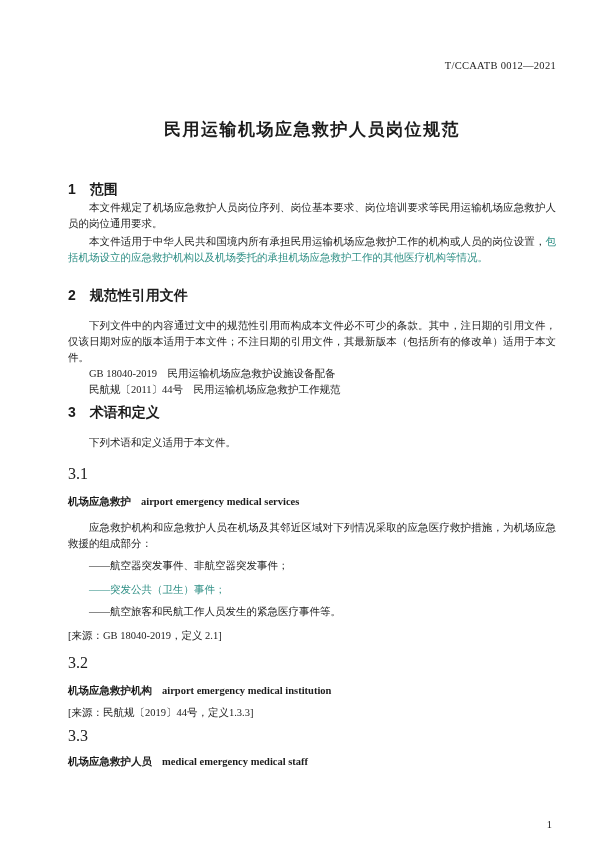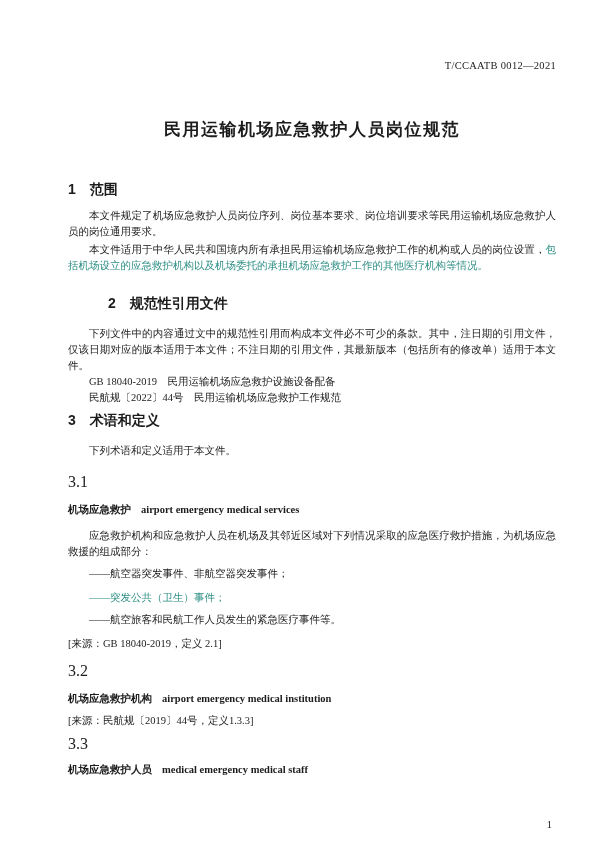--- a/index.html
+++ b/index.html
@@ -33,34 +33,34 @@
 <div class="page">
 
   <div class="doc-ref">T/CCAATB 0012—2021</div>
 
   <h1 class="title">民用运输机场应急救护人员岗位规范</h1>
 
   <div class="sec-head" style="margin-top:40px;">
     <span>1</span><span class="sec-title">范围</span>
   </div>
 
-  <p class="indent" style="margin-top:12px;">本文件规定了机场应急救护人员岗位序列、岗位基本要求、岗位培训要求等民用运输机场应急救护人员的岗位通用要求。</p>
+  <p class="indent" style="margin-top:4px;">本文件规定了机场应急救护人员岗位序列、岗位基本要求、岗位培训要求等民用运输机场应急救护人员的岗位通用要求。</p>
 
   <p class="indent" style="margin-top:2px;">
     <span>本文件适用于中华人民共和国境内所有承担民用运输机场应急救护工作的机构或人员的岗位设置，</span><span class="teal">包括机场设立的应急救护机构以及机场委托的承担机场应急救护工作的其他医疗机构等情况。</span>
   </p>
 
-  <div class="sec-head" style="margin-top:22px;margin-left:40px;">
+  <div class="sec-head" style="margin-top:22px;">
     <span>2</span><span class="sec-title">规范性引用文件</span>
   </div>
 
   <p class="indent" style="margin-top:16px;">下列文件中的内容通过文中的规范性引用而构成本文件必不可少的条款。其中，注日期的引用文件，仅该日期对应的版本适用于本文件；不注日期的引用文件，其最新版本（包括所有的修改单）适用于本文件。</p>
 
   <p class="indent">GB 18040-2019　民用运输机场应急救护设施设备配备</p>
-  <p class="indent">民航规〔2022〕44号　民用运输机场应急救护工作规范</p>
+  <p class="indent">民航规〔2011〕44号　民用运输机场应急救护工作规范</p>
 
   <div class="sec-head" style="margin-top:7px;">
     <span>3</span><span class="sec-title">术语和定义</span>
   </div>
 
   <p class="indent" style="margin-top:16px;">下列术语和定义适用于本文件。</p>
 
   <div class="clause" style="margin-top:16px;">3.1</div>
 
   <div class="term" style="margin-top:12px;">

